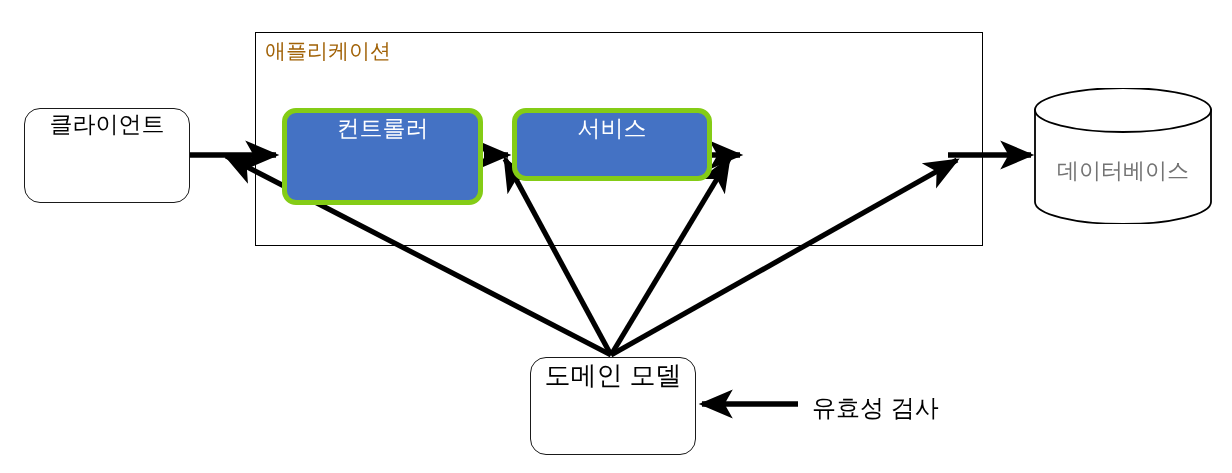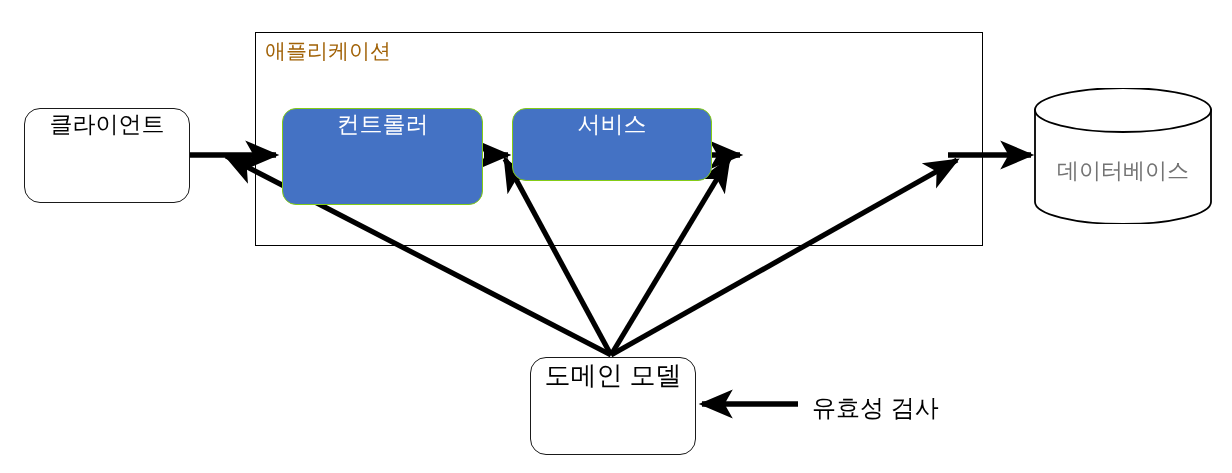--- a/index.html
+++ b/index.html
@@ -35,21 +35,21 @@
   }
   .rounded-plain {
     background: #ffffff;
     border: 1.6px solid #1a1a1a;
     border-radius: 16px;
     color: #000000;
     font-size: 23px;
   }
   .rounded-blue {
     background: #4472C4;
-    border: 1px solid #84cc16;
+    border: 5px solid #84cc16;
     border-radius: 14px;
     color: #ffffff;
     font-size: 23px;
   }
   .group-box {
     position: absolute;
     box-sizing: border-box;
     border: 1.6px solid #000000;
     background: transparent;
   }

